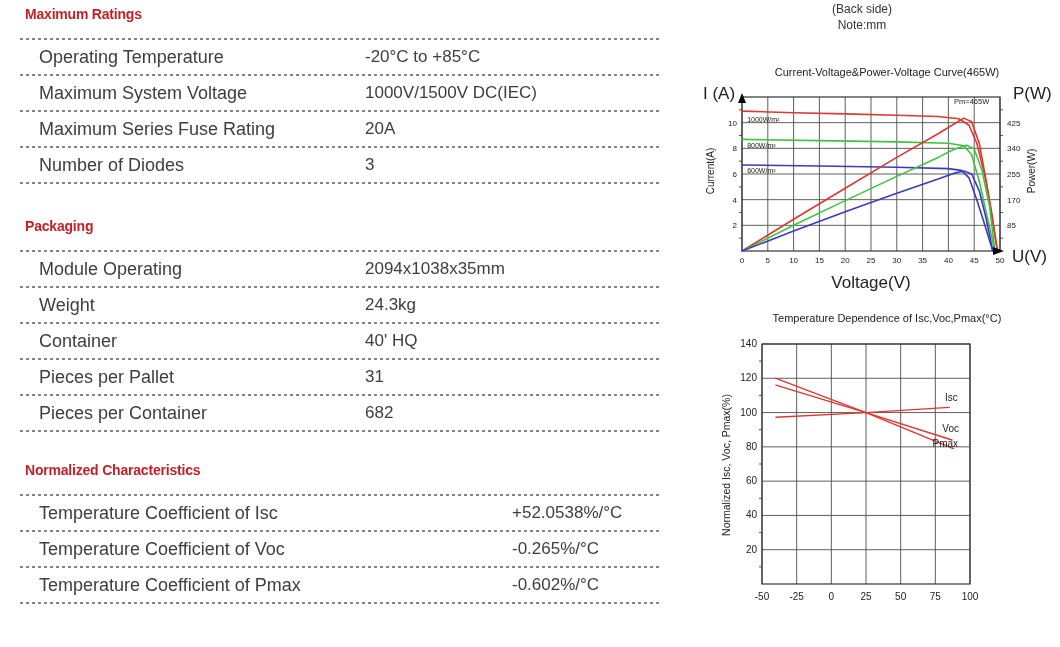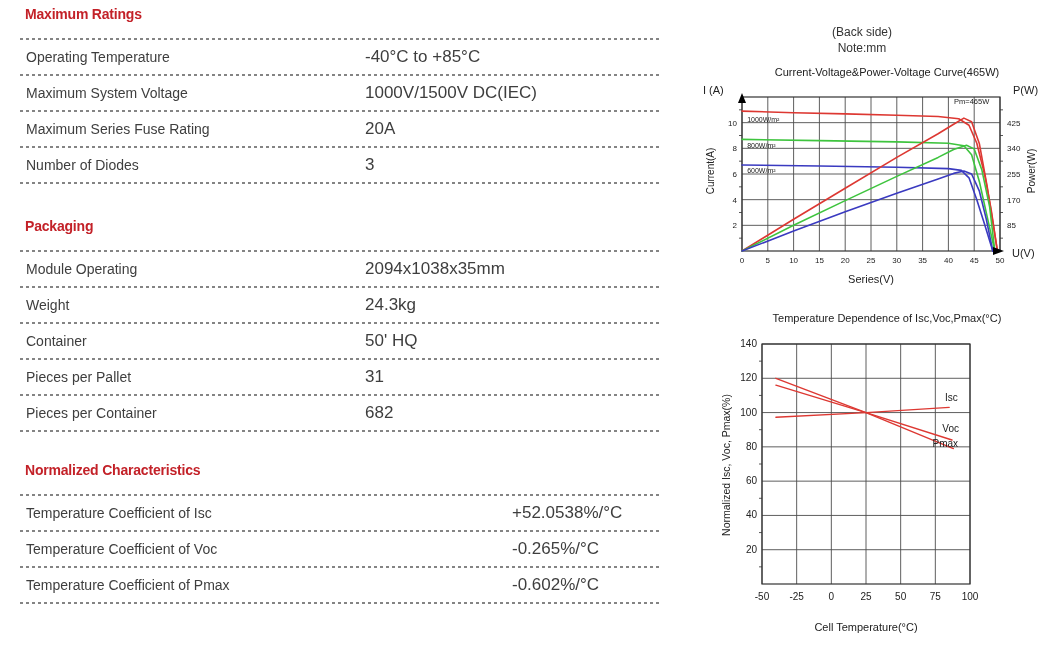--- a/index.html
+++ b/index.html
@@ -12,48 +12,48 @@
   .section{position:absolute;left:20px;width:640px;}
   .sec-title{
     height:32px;padding:2px 0 0 5px;box-sizing:content-box;
     font-size:14px;font-weight:bold;color:#c32128;letter-spacing:-0.2px;
   }
   .sep{
     height:2px;width:100%;
     background:repeating-linear-gradient(90deg,#848484 0 3px,transparent 3px 6px);
   }
   .row{position:relative;height:34px;display:flex;align-items:center;}
-  .row .lbl{margin-left:6px;font-size:14px;color:#3e3e3e;}
+  .row .lbl{margin-left:19px;font-size:18px;color:#3e3e3e;}
   .row .val{position:absolute;left:345px;font-size:17px;color:#3e3e3e;white-space:nowrap;}
   .section.wide .row .val{left:492px;}
   
   .back-note{
     position:absolute;left:757px;top:1px;width:210px;text-align:center;
-    font-size:12px;line-height:16px;color:#333;margin-top:23px;
+    font-size:12px;line-height:16px;color:#333;
   }
   .chart{position:absolute;}
   #chart1-wrap{left:695px;top:58px;width:360px;height:237px;}
   #chart2-wrap{left:695px;top:303px;width:360px;height:344px;}
   .chart svg{position:absolute;left:0;top:0;}
   .c-title{position:absolute;left:16px;width:352px;text-align:center;font-size:11px;color:#222;}
-  .c-lbl{position:absolute;font-size:11px;color:#222;white-space:nowrap;}
+  .c-lbl{position:absolute;font-size:17px;color:#222;white-space:nowrap;}
   .v-lbl{
     position:absolute;width:240px;height:14px;text-align:center;
     font-size:10.5px;color:#222;transform:rotate(-90deg);white-space:nowrap;
   }
 </style>
 </head>
 <body>
 
 <div class="section" style="top:4px">
   <div class="sec-title">Maximum Ratings</div>
   <div class="sep"></div>
   <div class="row">
     <span class="lbl">Operating Temperature</span>
-    <span class="val">-40°C to +85°C</span>
+    <span class="val">-20°C to +85°C</span>
   </div>
   <div class="sep"></div>
   <div class="row">
     <span class="lbl">Maximum System Voltage</span>
     <span class="val">1000V/1500V DC(IEC)</span>
   </div>
   <div class="sep"></div>
   <div class="row">
     <span class="lbl">Maximum Series Fuse Rating</span>
     <span class="val">20A</span>
@@ -74,21 +74,21 @@
     <span class="val">2094x1038x35mm</span>
   </div>
   <div class="sep"></div>
   <div class="row">
     <span class="lbl">Weight</span>
     <span class="val">24.3kg</span>
   </div>
   <div class="sep"></div>
   <div class="row">
     <span class="lbl">Container</span>
-    <span class="val">50' HQ</span>
+    <span class="val">40' HQ</span>
   </div>
   <div class="sep"></div>
   <div class="row">
     <span class="lbl">Pieces per Pallet</span>
     <span class="val">31</span>
   </div>
   <div class="sep"></div>
   <div class="row">
     <span class="lbl">Pieces per Container</span>
     <span class="val">682</span>
@@ -119,21 +119,21 @@
 <div class="back-note">
   <div>(Back side)</div>
   <div>Note:mm</div>
 </div>
 
 <div class="chart" id="chart1-wrap">
   <div class="c-title" style="top:8px">Current-Voltage&amp;Power-Voltage Curve(465W)</div>
   <div class="c-lbl" style="left:8px;top:26px">I (A)</div>
   <div class="c-lbl" style="left:318px;top:26px">P(W)</div>
   <div class="c-lbl" style="left:317px;top:189px">U(V)</div>
-  <div class="c-lbl" style="left:96px;top:215px;width:160px;text-align:center">Series(V)</div>
+  <div class="c-lbl" style="left:96px;top:215px;width:160px;text-align:center">Voltage(V)</div>
   <div class="v-lbl" style="left:-103px;top:106px;font-size:10px">Current(A)</div>
   <div class="v-lbl" style="left:218px;top:106px;font-size:10px">Power(W)</div>
   <svg id="c1" width="360" height="237" viewBox="0 0 360 237">
       <line x1="47" x2="47" y1="39" y2="193" stroke="#4d4d4d" stroke-width="0.9"></line>
       <text x="47" y="205" text-anchor="middle" font-size="8" fill="#222">0</text>
       <line x1="72.8" x2="72.8" y1="39" y2="193" stroke="#4d4d4d" stroke-width="0.9"></line>
       <text x="72.8" y="205" text-anchor="middle" font-size="8" fill="#222">5</text>
       <line x1="98.6" x2="98.6" y1="39" y2="193" stroke="#4d4d4d" stroke-width="0.9"></line>
       <text x="98.6" y="205" text-anchor="middle" font-size="8" fill="#222">10</text>
       <line x1="124.39999999999999" x2="124.39999999999999" y1="39" y2="193" stroke="#4d4d4d" stroke-width="0.9"></line>
@@ -190,21 +190,20 @@
       <polyline points="47.0,193.0 98.6,167.3 150.2,142.6 201.8,118.4 243.1,99.4 258.6,91.5 271.5,87.3 279.2,90.9 286.9,112.1 294.7,149.2 299.8,193.0" fill="none" stroke="#3ec43e" stroke-width="1.6" stroke-linejoin="round" stroke-linecap="round"></polyline>
       <polyline points="47.0,193.0 98.6,173.1 150.2,153.7 201.8,135.3 243.1,121.1 258.6,115.4 268.9,113.0 276.6,116.0 284.4,133.2 291.1,160.4 297.8,193.0" fill="none" stroke="#3a3ac0" stroke-width="1.6" stroke-linejoin="round" stroke-linecap="round"></polyline>
       <text x="276.62" y="45.94509803921568" font-size="7.5" fill="#222" text-anchor="middle">Pm=465W</text>
       <polygon points="43,45 51,45 47,35" fill="#000"></polygon>
       <polygon points="298,189 298,197 309,193" fill="#000"></polygon>
     </svg>
 </div>
 
 <div class="chart" id="chart2-wrap">
   <div class="c-title" style="top:9px">Temperature Dependence of Isc,Voc,Pmax(°C)</div>
-  <div class="c-lbl" style="left:0;top:318px;width:342px;text-align:center">Cell Temperature(°C)</div>
   <div class="v-lbl" style="left:-88px;top:155px">Normalized Isc, Voc, Pmax(%)</div>
   <svg id="c2" width="360" height="344" viewBox="0 0 360 344">
       <line x1="67" x2="67" y1="41" y2="281" stroke="#4d4d4d" stroke-width="0.9"></line>
       <text x="67" y="297" text-anchor="middle" font-size="10" fill="#222">-50</text>
       <line x1="101.66666666666666" x2="101.66666666666666" y1="41" y2="281" stroke="#4d4d4d" stroke-width="0.9"></line>
       <text x="101.66666666666666" y="297" text-anchor="middle" font-size="10" fill="#222">-25</text>
       <line x1="136.33333333333331" x2="136.33333333333331" y1="41" y2="281" stroke="#4d4d4d" stroke-width="0.9"></line>
       <text x="136.33333333333331" y="297" text-anchor="middle" font-size="10" fill="#222">0</text>
       <line x1="171" x2="171" y1="41" y2="281" stroke="#4d4d4d" stroke-width="0.9"></line>
       <text x="171" y="297" text-anchor="middle" font-size="10" fill="#222">25</text>

